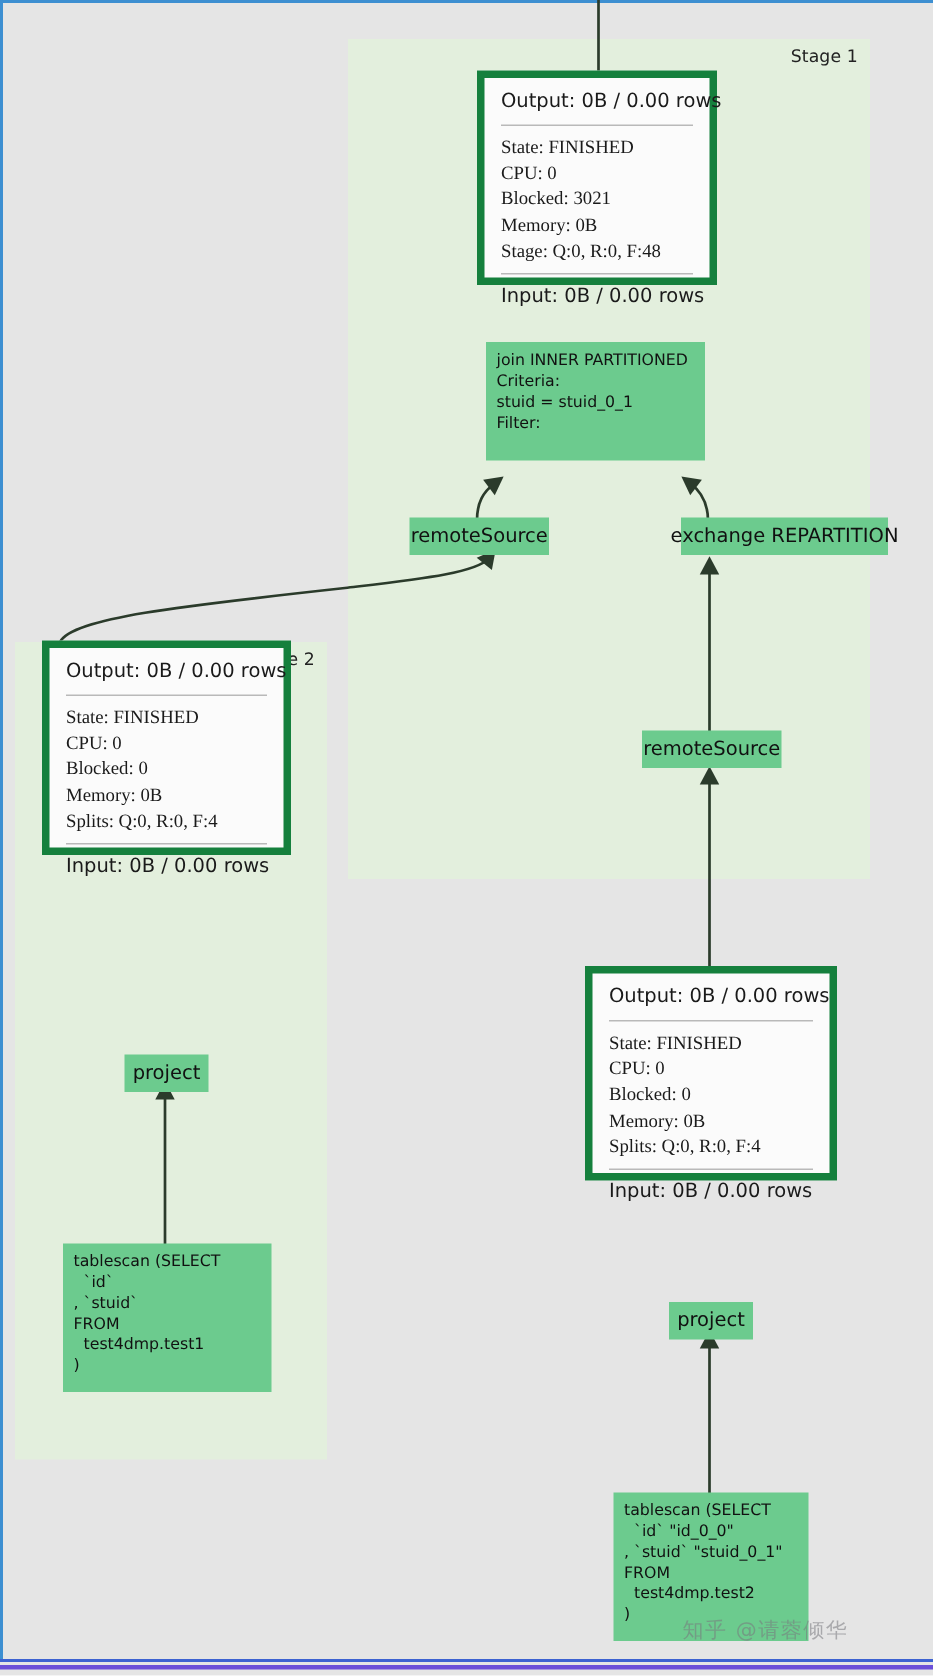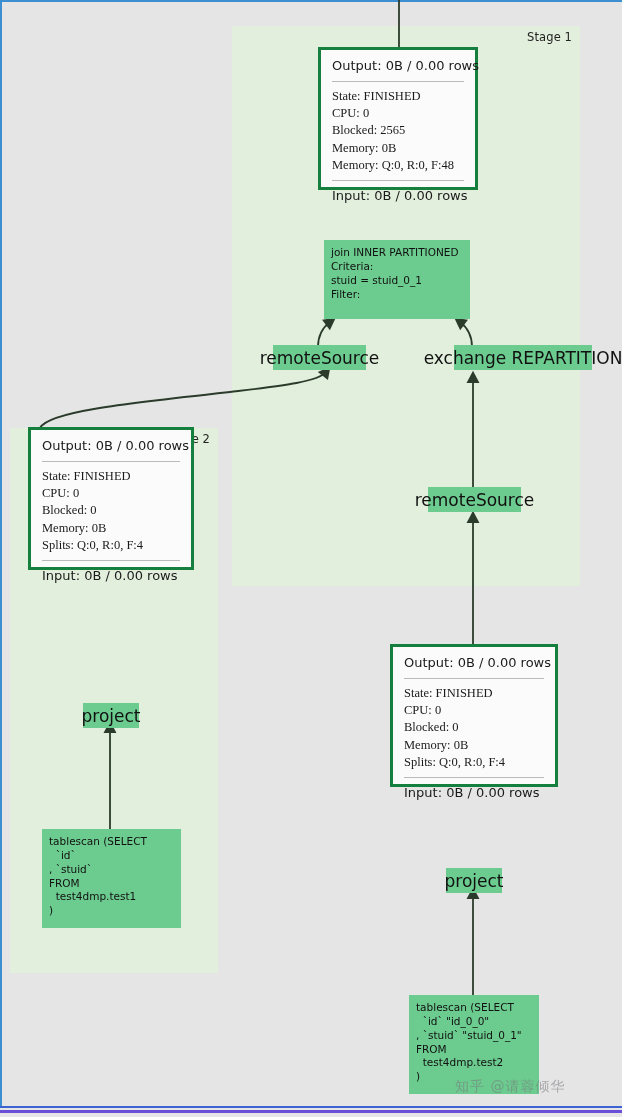--- a/index.html
+++ b/index.html
@@ -57,21 +57,21 @@
     font-size: 11.5px;
     color: #222222;
     letter-spacing: 0.1px;
     white-space: nowrap;
   }
 
   
   .statbox {
     position: absolute;
     background: #fbfbfb;
-    border: 3px solid #15803d;
+    border: 5px solid #15803d;
     box-sizing: border-box;
     padding: 7px 11px 7px 11px;
     font-size: 12.5px;
     color: #1a1a1a;
     line-height: 1.38;
   }
   .statbox .row-out,
   .statbox .row-in {
     font-size: 13px;
     white-space: nowrap;
@@ -85,21 +85,21 @@
     white-space: nowrap;
     font-family: Liberation Serif, serif;
   }
 
   
   .node {
     position: absolute;
     background: #6ccb8e;
     box-sizing: border-box;
     color: #111111;
-    font-size: 17px;
+    font-size: 13px;
     display: flex;
     align-items: center;
     justify-content: center;
     white-space: nowrap;
   }
   .node-multiline {
     position: absolute;
     background: #6ccb8e;
     box-sizing: border-box;
     color: #111111;
@@ -174,29 +174,29 @@
 
     <line x1="473" y1="996" x2="473" y2="894" stroke="#2b3b2b" stroke-width="1.8" marker-end="url(#arrow)"></line>
   </svg>
 
   <div class="statbox" style="left:318px; top:47px; width:160px; height:143px;">
     <div class="row-out">Output: 0B / 0.00 rows</div>
     <hr>
     <div class="mid">
       <div>State: FINISHED</div>
       <div>CPU: 0</div>
-      <div>Blocked: 2565</div>
+      <div>Blocked: 3021</div>
       <div>Memory: 0B</div>
-      <div>Memory: Q:0, R:0, F:48</div>
+      <div>Stage: Q:0, R:0, F:48</div>
     </div>
     <hr>
     <div class="row-in">Input: 0B / 0.00 rows</div>
   </div>
 
-  <div class="node-multiline node-join" style="left:324px; top:240px; width:146px; height:79px;">join INNER PARTITIONED
+  <div class="node-multiline node-join" style="left:324px; top:228px; width:146px; height:79px;">join INNER PARTITIONED
 Criteria:
 stuid = stuid_0_1
 Filter:</div>
 
   <div class="node" style="left:273px; top:345px; width:93px; height:25px;">remoteSource</div>
 
   <div class="node" style="left:406px; top:345px; width:138px; height:25px;margin-left:48px;">exchange REPARTITION</div>
 
   <div class="node" style="left:428px; top:487px; width:93px; height:25px;">remoteSource</div>
 

